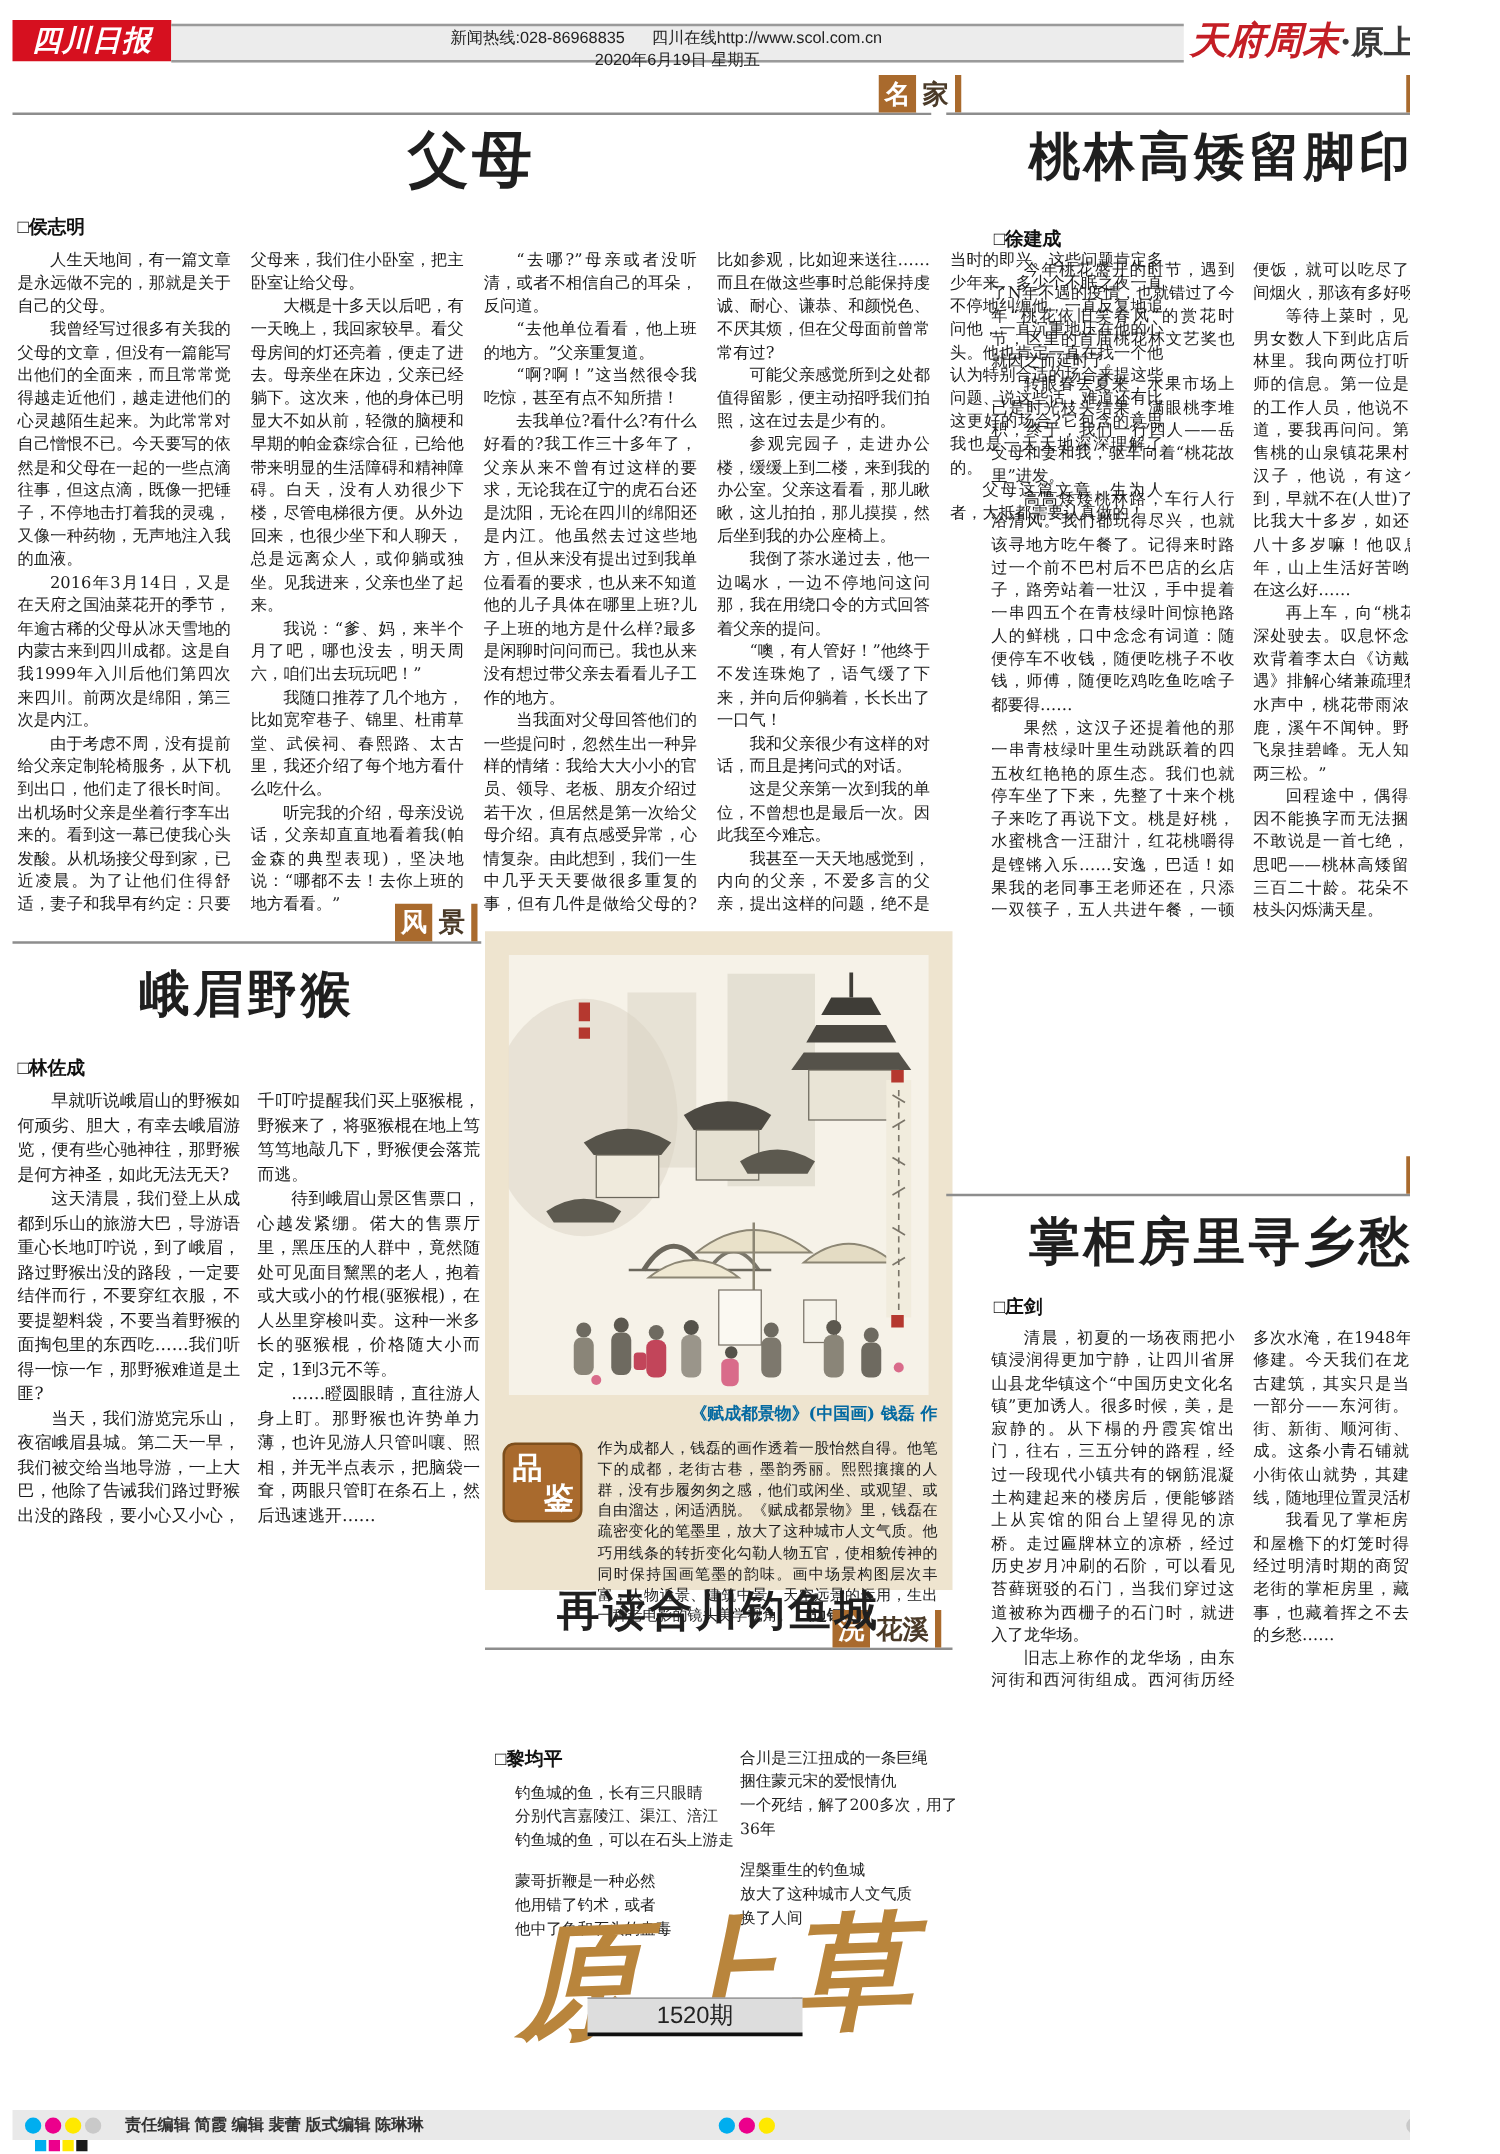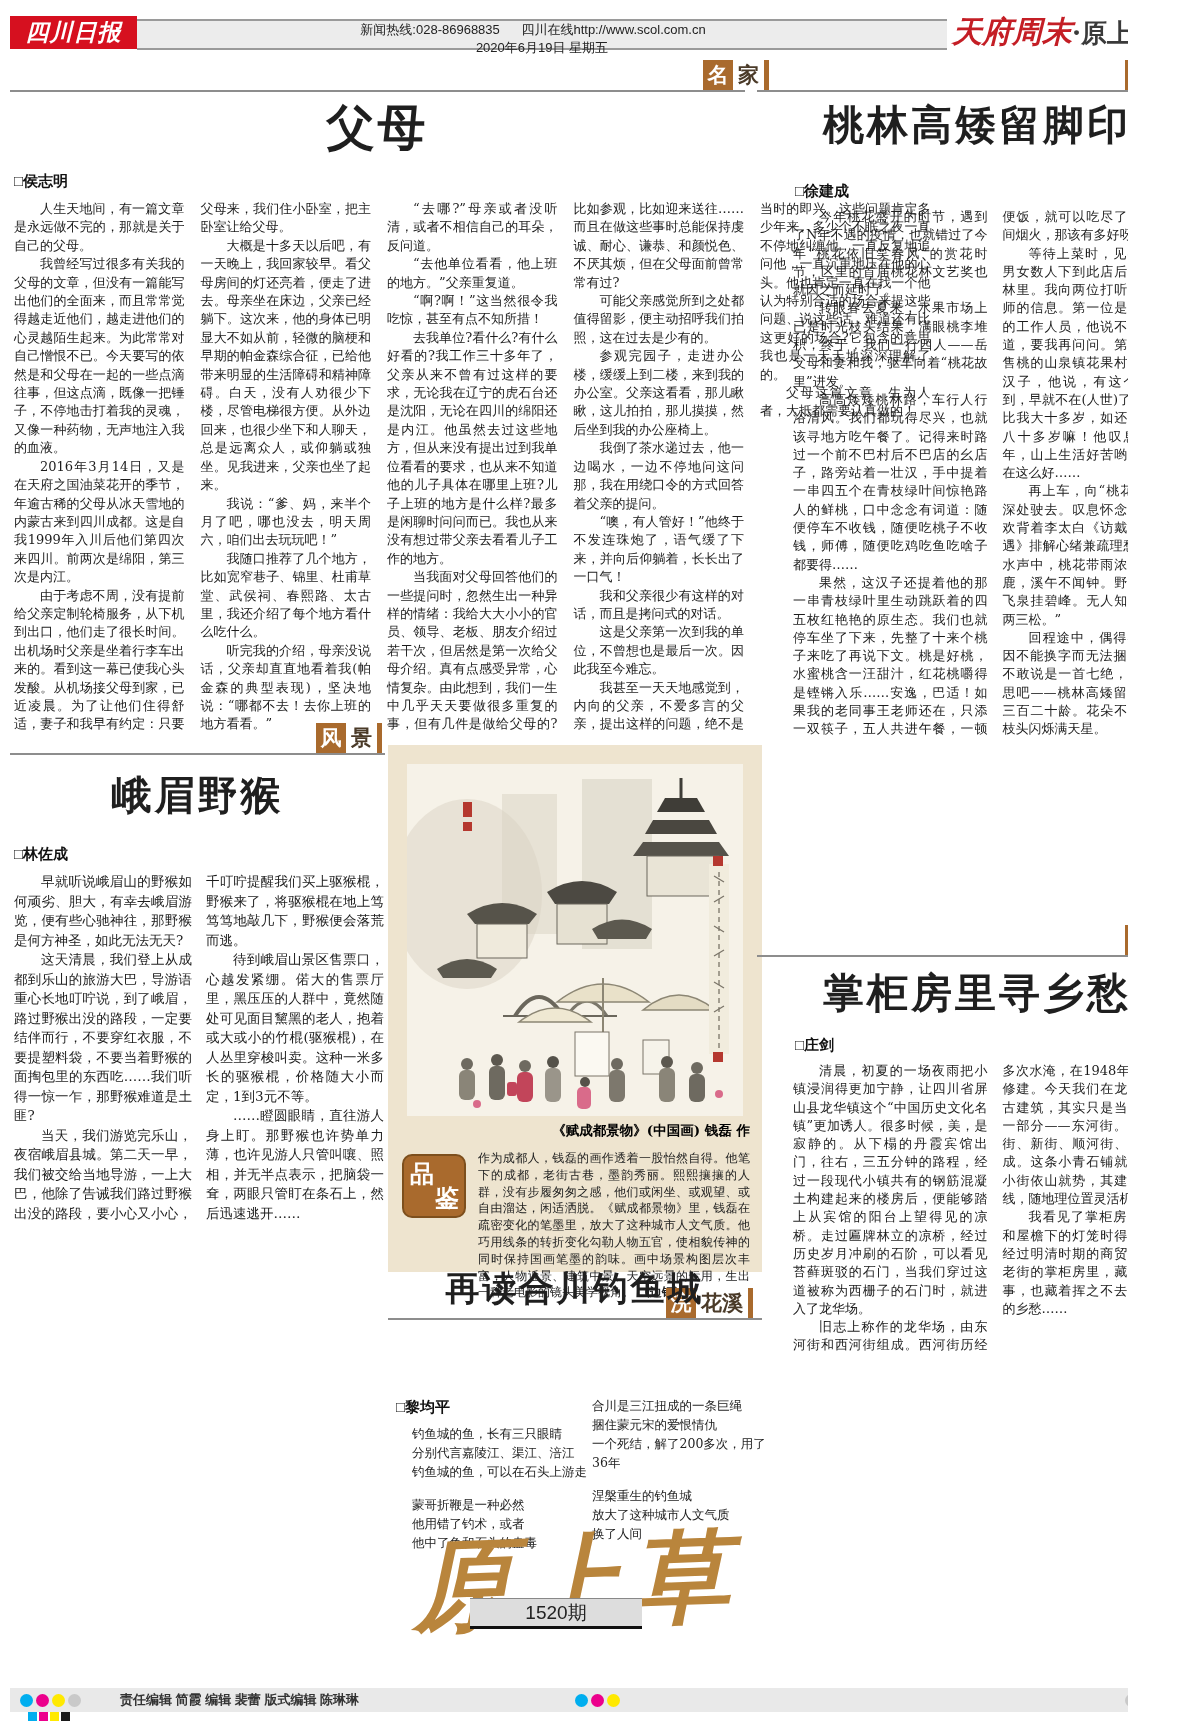--- a/index.html
+++ b/index.html
@@ -32,21 +32,21 @@
             font-family:"Liberation Sans",sans-serif;letter-spacing:3px;}
   .byline{position:absolute;font-family:"Liberation Sans",sans-serif;font-weight:bold;
           font-size:15px;color:#111;}
   .bodytext{position:absolute;text-align:justify;}
   .bodytext p{margin:0;text-indent:2em;}
   .cols4{column-count:4;column-gap:16px;}
   .cols2{column-count:2;column-gap:15px;}
   
   .paintbox{position:absolute;left:388px;top:745px;width:374px;height:527px;background:#eee4cf;}
   .paint{display:block;margin:19px auto 0 auto;}
-  .caption{margin:6px 12px 0 0;text-align:right;font-size:13.5px;font-weight:bold;color:#000000;}
+  .caption{margin:6px 12px 0 0;text-align:right;font-size:13.5px;font-weight:bold;color:#0369a1;}
   .review{display:flex;gap:12px;padding:10px 12px 0 14px;}
   .seal{width:60px;height:60px;background:#a96a2d;border:2px solid #7d4f1d;border-radius:10px;
         position:relative;flex:0 0 auto;margin-top:4px;}
   .seal span{position:absolute;color:#fff;font-weight:bold;font-size:24px;font-family:"DejaVu Serif",serif;}
   .seal .c1{left:6px;top:2px;}
   .seal .c2{right:5px;bottom:2px;}
   .reviewtext{flex:1;font-size:12px;line-height:16.8px;text-align:justify;color:#222;}
   .reviewtext .credit{font-weight:bold;margin-left:10px;}
   
   .poemcol{position:absolute;width:180px;font-size:12.5px;line-height:19px;color:#222;}
@@ -61,21 +61,21 @@
          font-family:"Liberation Sans",sans-serif;font-size:19px;line-height:27px;color:#222;}
   
   .footerbar{position:absolute;left:10px;top:1688px;width:1187px;height:24px;background:#e9e9e9;
              display:flex;align-items:center;font-family:"Liberation Sans",sans-serif;
              font-size:13px;font-weight:bold;color:#333;}
   .dot{width:13px;height:13px;border-radius:50%;display:inline-block;margin-right:3px;}
   .dotgroup{display:flex;align-items:center;}
   .dg-left{margin-left:10px;}
   .dg-center{position:absolute;left:565px;}
   .dg-right{position:absolute;right:8px;}
-  .ftext{margin-left:36px;}
+  .ftext{margin-left:16px;}
   .regsquares{position:absolute;left:28px;top:1712px;display:flex;}
   .regsquares i{width:9px;height:9px;display:inline-block;margin-right:2px;}
 </style>
 </head>
 <body>
 
 <div class="page">
 
   <div class="masthead">四川日报</div>
   <div class="hdrbar">

